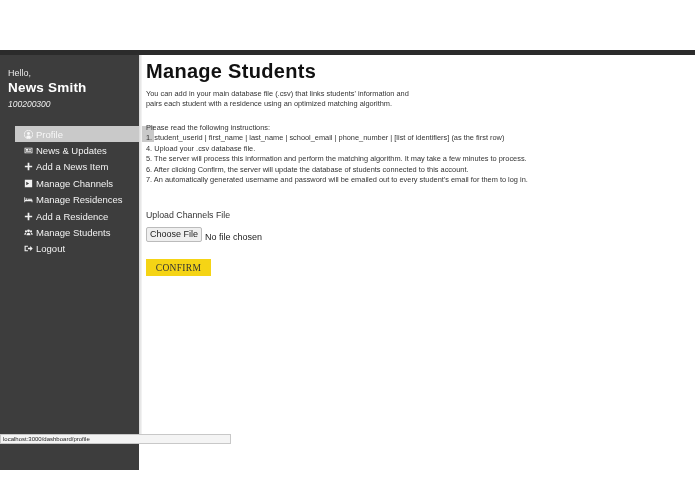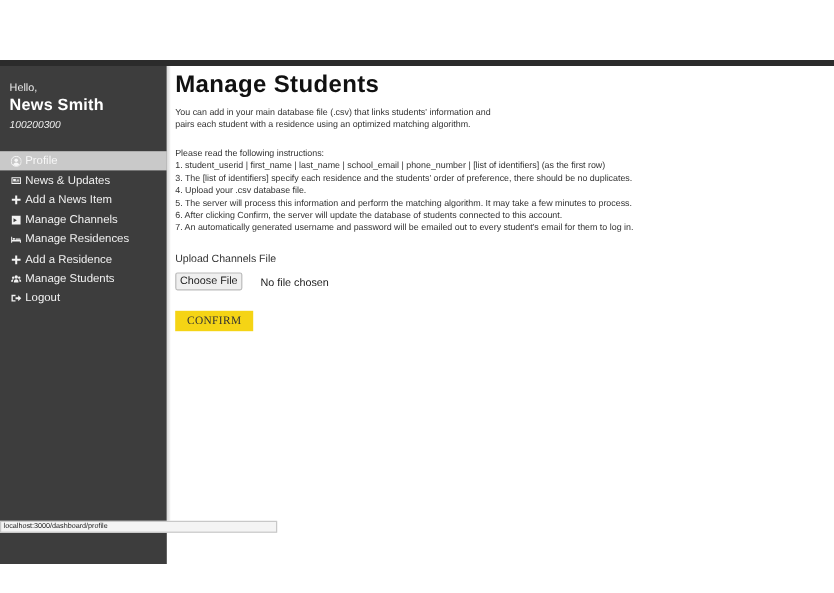--- a/index.html
+++ b/index.html
@@ -17,41 +17,41 @@
     position: absolute; left: 0; top: 55px; width: 139px; height: 415px;
     background: #3d3d3d; color: #fff;
   }
   .sidebar-edge {
     position: absolute; left: 139px; top: 55px; width: 3px; height: 379px;
     background: linear-gradient(to right, #d8d8d8, #f6f6f6);
   }
   .greeting { position: absolute; left: 8px; top: 13px; font-size: 9px; color: #e8e8e8; }
   .username { position: absolute; left: 8px; top: 25px; font-size: 13.5px; font-weight: bold; color: #fff; letter-spacing: 0.2px; }
   .userid { position: absolute; left: 8px; top: 44px; font-size: 8.5px; font-style: italic; color: #eee; }
-  .nav { position: absolute; left: 0; top: 71px; width: 139px; }
+  .nav { position: absolute; left: 0; top: 71px; width: 139px; padding-left: 15px; }
   .nav-item {
     height: 16.4px; display: flex; align-items: center; padding-left: 8px;
     font-size: 9.5px; color: #f2f2f2; cursor: pointer; white-space: nowrap;
   }
   .nav-item.active { background: #c9c9c9; color: #f7f7f7; }
   .nav-icon { width: 10px; height: 10px; margin-right: 3px; display: inline-flex; align-items: center; justify-content: center; }
   .nav-icon svg { width: 9px; height: 9px; fill: currentColor; }
   .main { position: absolute; left: 146px; top: 55px; width: 545px; }
   .page-title { margin: 0; position: absolute; top: 5px; left: 0; font-size: 20px; font-weight: bold; color: #111; letter-spacing: 0.3px; white-space: nowrap; }
   .intro { position: absolute; top: 34px; left: 0; font-size: 7.4px; line-height: 10.4px; color: #333; width: 300px; }
   .instructions { position: absolute; top: 68px; left: 0; font-size: 7.4px; line-height: 10.4px; color: #333; white-space: nowrap; }
   .instructions div { height: 10.4px; }
   .upload-label { position: absolute; top: 155px; left: 0; font-size: 8.8px; color: #333; }
-  .file-row { position: absolute; top: 172px; left: 0; display: flex; align-items: center; }
+  .file-row { position: absolute; top: 172px; left: 0; display: flex; align-items: flex-end; }
   .file-btn {
     font-family: "Liberation Sans", sans-serif;
     font-size: 9px; color: #222; background: #efefef; border: 1px solid #bbb;
     border-radius: 2px; padding: 1px 3px; height: 15px; box-sizing: border-box; line-height: 11px;
   }
-  .file-status { font-size: 9px; color: #222; margin-left: 15px; }
+  .file-status { font-size: 9px; color: #222; margin-left: 3px; }
   .confirm-btn {
     position: absolute; top: 204px; left: 0; width: 65px; height: 17px;
     background: #f5d415; border: none; font-size: 9.5px; color: #333;
     font-family: Liberation Serif, serif; letter-spacing: 0.3px; padding: 0; cursor: pointer;
   }
   .statusbar {
     position: absolute; left: 0; top: 434px; width: 231px; height: 10px;
     background: #f4f4f4; border: 1px solid #c8c8c8; box-sizing: border-box;
     font-size: 6px; line-height: 8px; color: #222; padding-left: 2px;
   }
@@ -144,21 +144,20 @@
   <h1 class="page-title">Manage Students</h1>
 
   <div class="intro">
     <div>You can add in your main database file (.csv) that links students' information and</div>
     <div>pairs each student with a residence using an optimized matching algorithm.</div>
   </div>
 
   <div class="instructions">
     <div>Please read the following instructions:</div>
     <div>1. student_userid | first_name | last_name | school_email | phone_number | [list of identifiers] (as the first row)</div>
-    <div>3. The [list of identifiers] specify each residence and the students' order of preference, there should be no duplicates.</div>
     <div>4. Upload your .csv database file.</div>
     <div>5. The server will process this information and perform the matching algorithm. It may take a few minutes to process.</div>
     <div>6. After clicking Confirm, the server will update the database of students connected to this account.</div>
     <div>7. An automatically generated username and password will be emailed out to every student's email for them to log in.</div>
   </div>
 
   <div class="upload-label">Upload Channels File</div>
 
   <div class="file-row">
     <button class="file-btn">Choose File</button>

